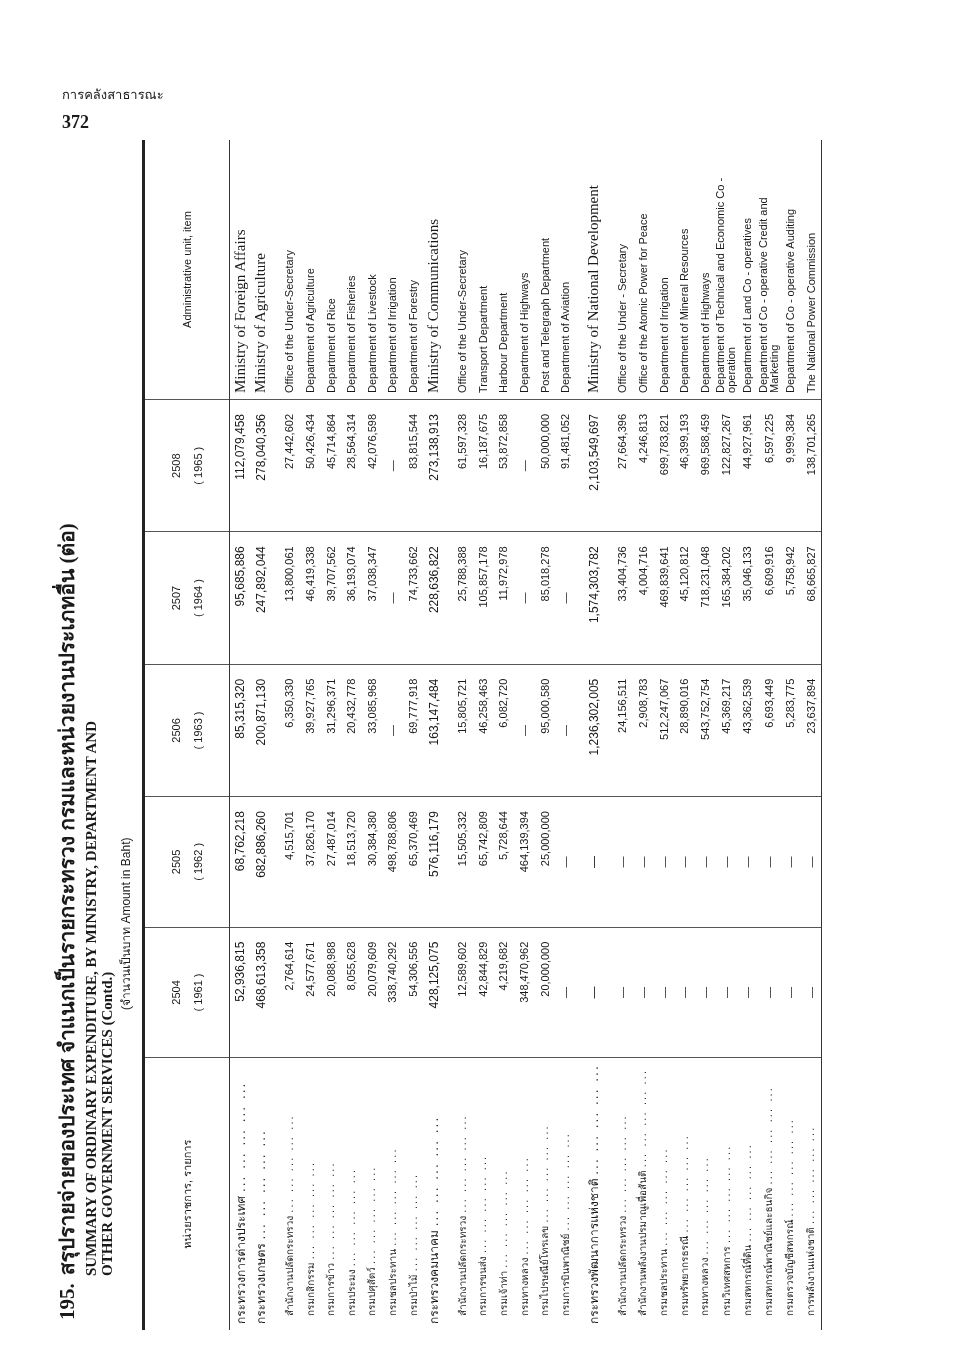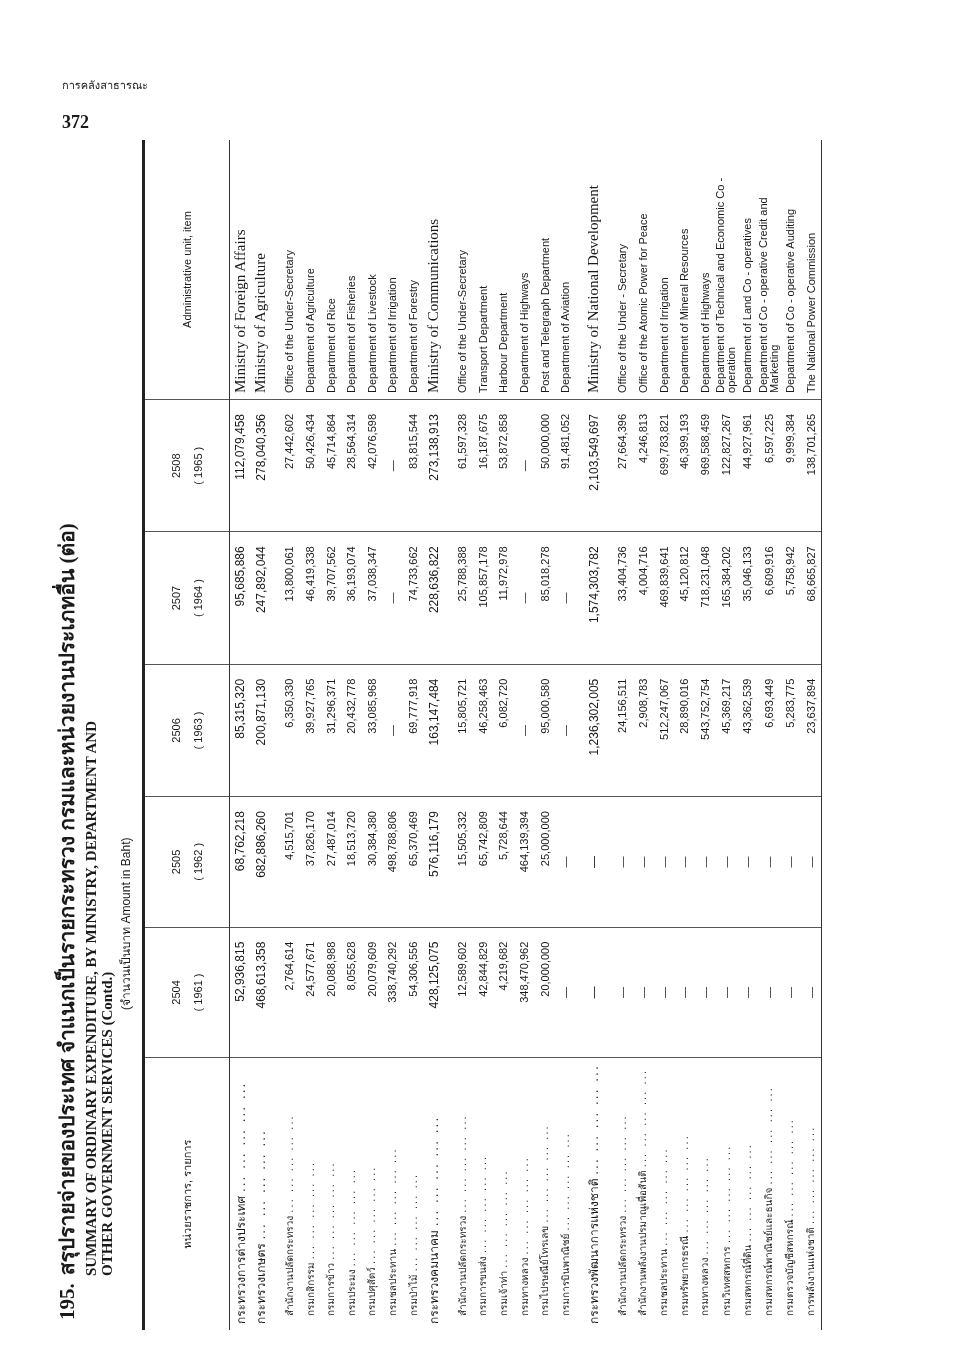--- a/index.html
+++ b/index.html
@@ -1,17 +1,17 @@
 <!DOCTYPE html>
 <html><head>
 <meta charset="utf-8">
 <style>
   html, body { margin:0; padding:0; background:#fff; }
   body { width:966px; height:1362px; position:relative; overflow:hidden; font-family:"Liberation Sans", sans-serif; color:#1a1a1a; }
-  .running-head { position:absolute; left:62px; top:76px; font-family:"DejaVu Serif", serif; font-size:11px; }
+  .running-head { position:absolute; left:62px; top:84px; font-family:"DejaVu Serif", serif; font-size:13px; }
   .page-number { position:absolute; left:62px; top:112px; font-family:"Liberation Serif", serif; font-weight:bold; font-size:18px; }
   
   .landscape { position:absolute; width:1200px; height:900px; left:50px; top:1340px; transform-origin:0 0; transform:rotate(-90deg); }
   .title-block { position:absolute; left:20px; top:0; width:1160px; font-family:"Liberation Serif", serif; }
   .title-line1 { font-size:21px; font-weight:bold; white-space:nowrap; }
   .title-line1 .num { margin-right:8px; }
   .title-line2, .title-line3 { font-size:15px; font-weight:bold; padding-left:44px; white-space:nowrap; line-height:16px; }
   .unit-line { font-size:12px; font-family:"Liberation Sans", sans-serif; padding-left:310px; margin-top:1px; }
   table.stat { position:absolute; left:10px; top:92px; width:1190px; border-collapse:collapse; font-size:11px; }
   table.stat th { font-weight:normal; font-size:11px; height:82px; border-top:3px solid #222; border-bottom:1.5px solid #333; border-left:1px solid #555; vertical-align:middle; text-align:center; line-height:22px; }

